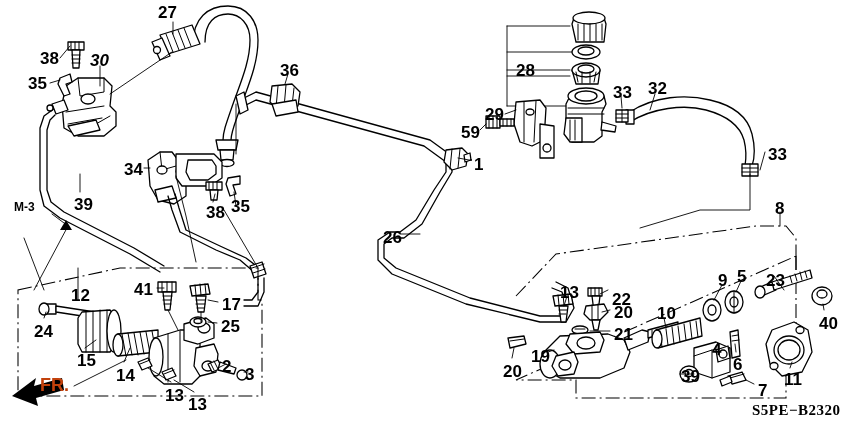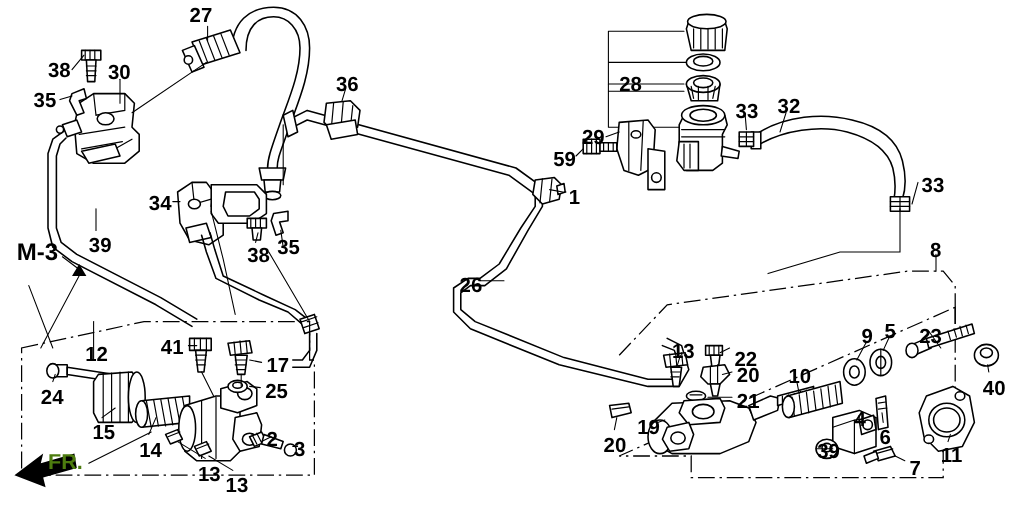--- a/index.html
+++ b/index.html
@@ -3,22 +3,22 @@
 <meta charset="utf-8">
 <style>
   html,body{margin:0;padding:0;background:#fff;}
   body{width:850px;height:424px;overflow:hidden;font-family:"Liberation Sans",sans-serif;}
   #diagram{position:relative;width:850px;height:308px;background:#ffffff;}
   svg#art{position:absolute;left:0;top:0;width:850px;height:424px;}
   .lbl{position:absolute;font-family:"Liberation Sans",sans-serif;font-weight:bold;color:#000;
        font-size:17px;line-height:17px;white-space:nowrap;}
   .code{position:absolute;font-family:"Liberation Serif",serif;font-weight:bold;font-size:15px;
         letter-spacing:.5px;color:#000;white-space:nowrap;}
-  .marker{position:absolute;font-family:"Liberation Sans",sans-serif;font-weight:bold;font-size:20px;color:#000;}
-  .frtxt{position:absolute;font-family:"Liberation Sans",sans-serif;font-weight:bold;font-size:18px;color:#4d7c0f;}
+  .marker{position:absolute;font-family:"Liberation Sans",sans-serif;font-weight:bold;font-size:12px;color:#000;}
+  .frtxt{position:absolute;font-family:"Liberation Sans",sans-serif;font-weight:bold;font-size:18px;color:#c2410c;}
 </style>
 </head>
 <body>
 
 <div id="diagram">
 
   <svg id="art" viewBox="0 0 850 424" xmlns="http://www.w3.org/2000/svg">
     <defs>
       <style>
         .s{fill:none;stroke:#000;stroke-width:1.3;stroke-linejoin:round;stroke-linecap:round;}
@@ -426,21 +426,21 @@
     </g>
 
     <g>
       <path class="blk" d="M62,378 L34,386 L36,378 L12,396 L38,406 L36,398 L64,390 Z"></path>
       <path class="tt" d="M74,386 L126,360"></path>
     </g>
   </svg>
 
   <div class="lbl" style="left:158px;top:4px;">27</div>
   <div class="lbl" style="left:40px;top:50px;">38</div>
-  <div class="lbl" style="left:90px;top:52px;">30</div>
+  <div class="lbl" style="left:90px;top:52px;font-style:italic;">30</div>
   <div class="lbl" style="left:28px;top:75px;">35</div>
   <div class="lbl" style="left:280px;top:62px;">36</div>
   <div class="lbl" style="left:516px;top:62px;">28</div>
   <div class="lbl" style="left:613px;top:84px;">33</div>
   <div class="lbl" style="left:648px;top:80px;">32</div>
   <div class="lbl" style="left:485px;top:106px;">29</div>
   <div class="lbl" style="left:461px;top:124px;">59</div>
   <div class="lbl" style="left:768px;top:146px;">33</div>
   <div class="lbl" style="left:474px;top:156px;">1</div>
   <div class="lbl" style="left:124px;top:161px;">34</div>
@@ -472,14 +472,15 @@
   <div class="lbl" style="left:165px;top:387px;">13</div>
   <div class="lbl" style="left:188px;top:396px;">13</div>
   <div class="lbl" style="left:712px;top:341px;">4</div>
   <div class="lbl" style="left:733px;top:356px;">6</div>
   <div class="lbl" style="left:784px;top:371px;">11</div>
   <div class="lbl" style="left:681px;top:368px;">39</div>
   <div class="lbl" style="left:758px;top:382px;">7</div>
 
   <div class="marker" style="left:14px;top:200px;">M-3</div>
   <div class="frtxt" style="left:40px;top:375px;">FR.</div>
+  <div class="code" style="left:752px;top:402px;">S5PE−B2320</div>
 
 </div>
 
 </body></html>

